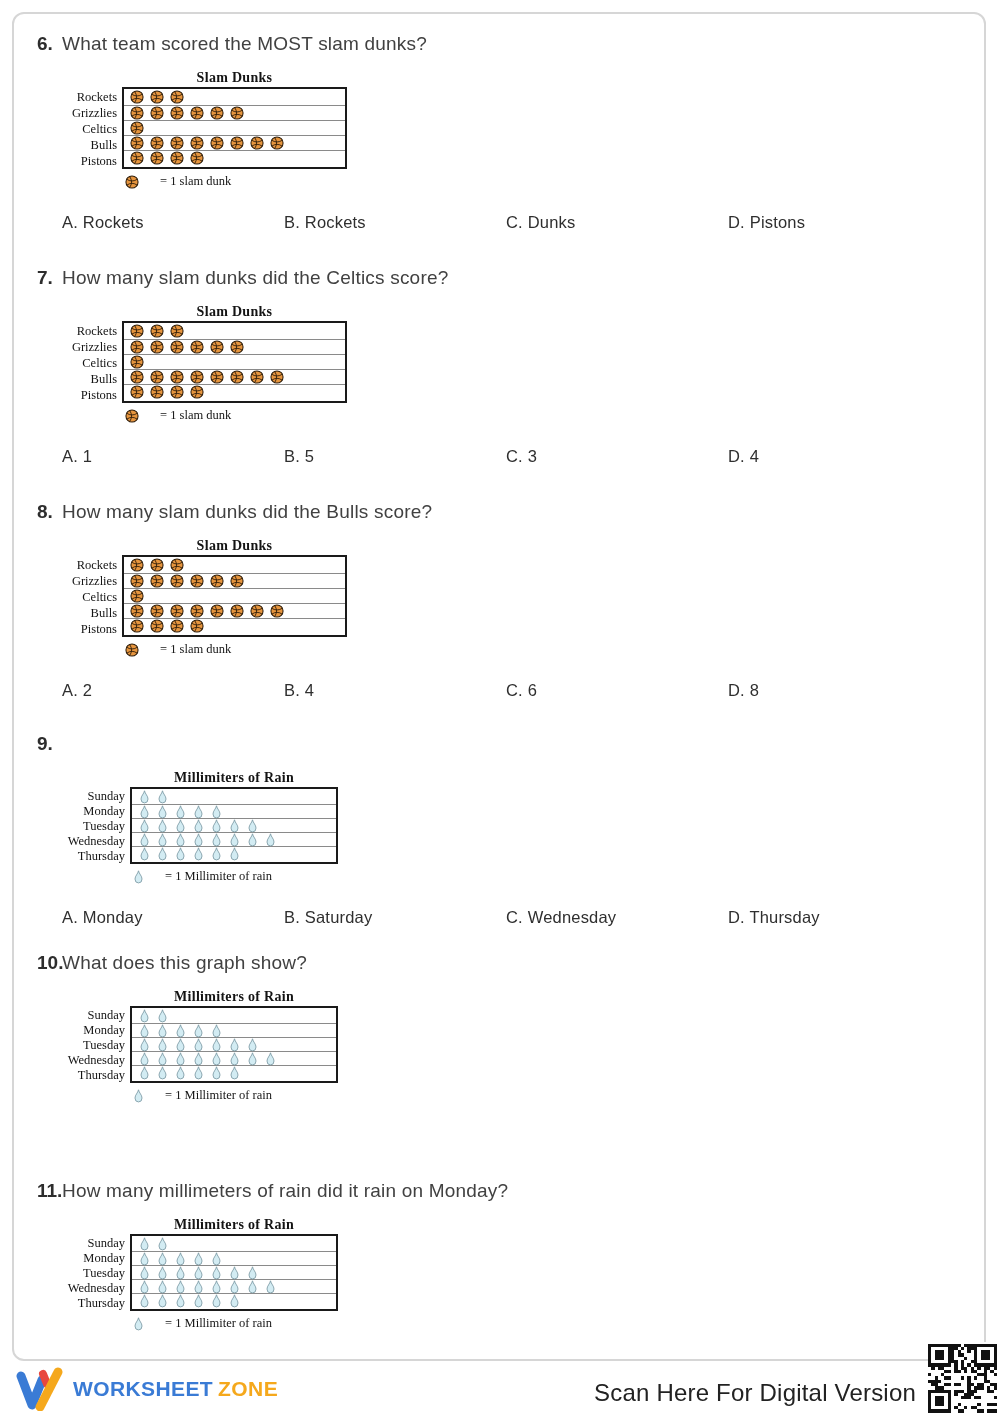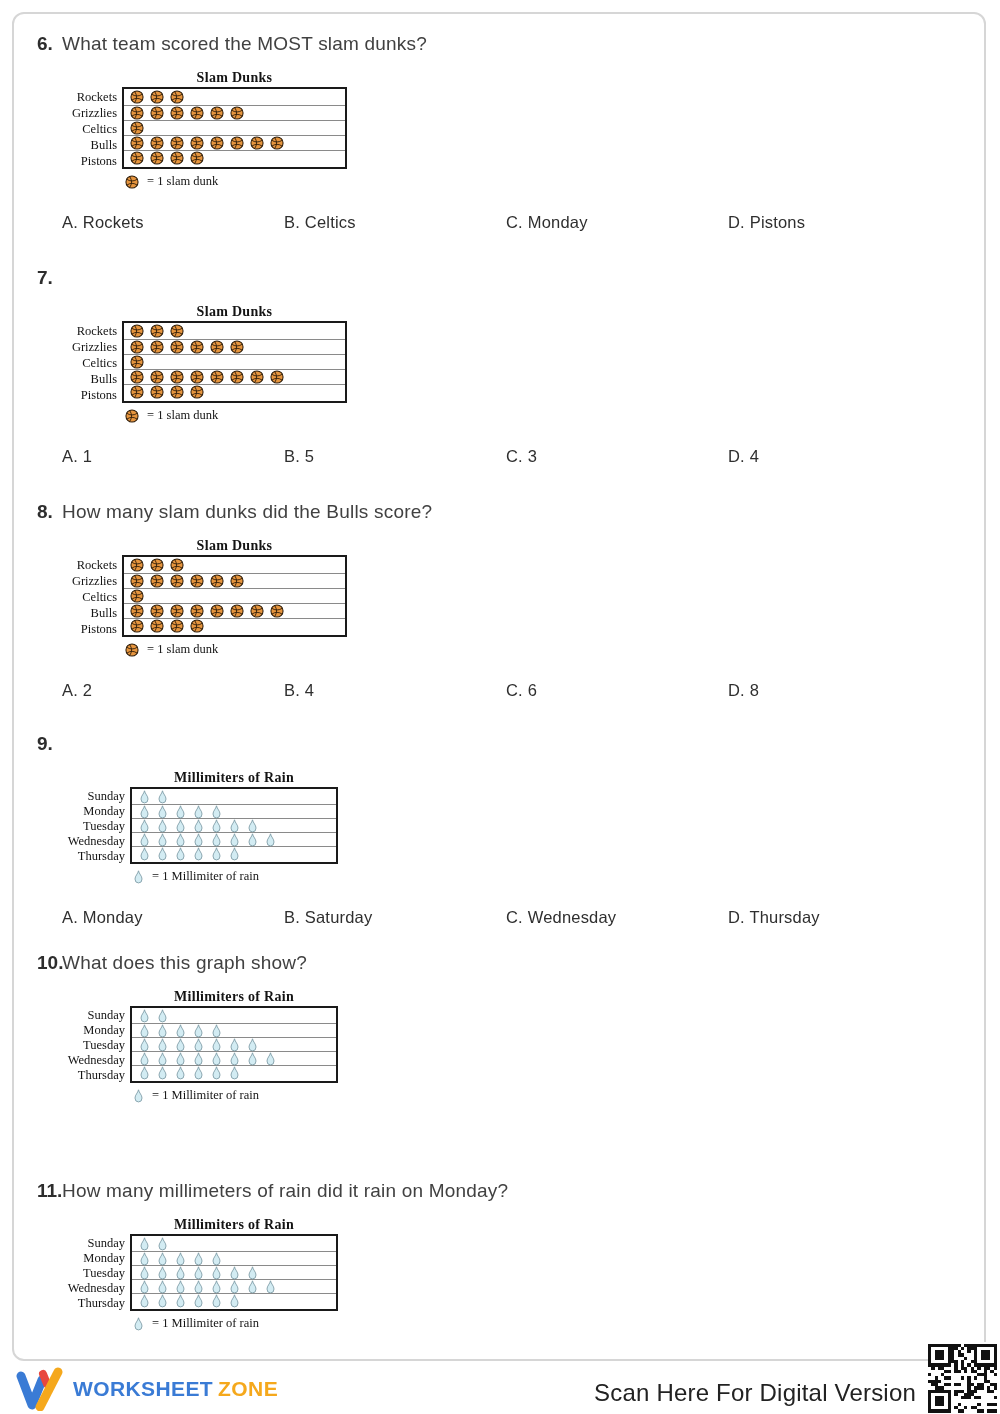--- a/index.html
+++ b/index.html
@@ -17,21 +17,21 @@
 
   .pictograph { margin-top:15px; margin-left:0; font-family:"Liberation Serif", serif; color:#141414; }
   .pg-title { text-align:center; font-weight:700; font-size:14px; letter-spacing:0.3px; margin-bottom:1px; }
   .pg-body { display:flex; }
   .pg-labels { display:flex; flex-direction:column; padding-top:2px; }
   .pg-label { display:flex; align-items:center; justify-content:flex-end;
     padding-right:5px; font-size:12.5px; }
   .pg-box { border:2px solid #1a1a1a; background:#fff; }
   .pg-row { display:flex; align-items:center; }
   .pg-row + .pg-row { border-top:1px solid #8a8a8a; }
-  .pg-legend { display:flex; align-items:center; gap:8px; margin-top:5px; font-size:12.5px; }
+  .pg-legend { display:flex; align-items:center; gap:21px; margin-top:5px; font-size:12.5px; }
 
   .answers { display:grid; grid-template-columns:222px 222px 222px auto;
     margin-top:24px; margin-left:25px; font-size:16.5px; color:#2f2f2f; letter-spacing:0.2px; }
 
   .footer-logo { position:absolute; left:16px; top:1367px; display:flex; align-items:center; gap:9px; }
   .brand { font-size:21px; font-weight:800; letter-spacing:0.4px; display:flex; gap:5px; }
   .brand-worksheet { color:#3a7bd5; }
   .brand-zone { color:#f5a81c; }
   .scan-text { position:absolute; right:84px; top:1379px; font-size:24px; color:#222222; letter-spacing:0.2px; }
   .qr-wrap { position:absolute; left:928px; top:1342px; width:69px; height:72px; background:#fff; z-index:5; }
@@ -206,29 +206,30 @@
           <circle cx="12" cy="12" r="10.4" fill="#e6953e" stroke="#2e1c08" stroke-width="1.8"></circle>
           <path d="M2.5 7 Q12 13.5 21.5 7" fill="none" stroke="#2e1c08" stroke-width="1.5"></path>
           <path d="M3 17.5 Q12 11 21 17.5" fill="none" stroke="#2e1c08" stroke-width="1.5"></path>
           <path d="M8 2.5 Q14.5 12 8 21.5" fill="none" stroke="#2e1c08" stroke-width="1.5"></path>
         </svg>
         <span>= 1 slam dunk</span>
       </div>
     </div>
   <div class="answers">
     <span>A. Rockets</span>
-    <span>B. Celtics</span>
-    <span>C. Monday</span>
+    <span>B. Rockets</span>
+    <span>C. Dunks</span>
     <span>D. Pistons</span>
   </div>
 </section>
 
 <section class="question-block" style="top:267px">
   <div class="qline">
     <span class="qnum">7.</span>
+    <span class="qtext">How many slam dunks did the Celtics score?</span>
   </div>
   <div class="pictograph">
       <div class="pg-title" style="margin-left: 85px; width: 225px;">Slam Dunks</div>
       <div class="pg-body">
         <div class="pg-labels" style="width: 85px;">
           <div class="pg-label" style="height: 16px;">Rockets</div>
           <div class="pg-label" style="height: 16px;">Grizzlies</div>
           <div class="pg-label" style="height: 16px;">Celtics</div>
           <div class="pg-label" style="height: 16px;">Bulls</div>
           <div class="pg-label" style="height: 16px;">Pistons</div>

